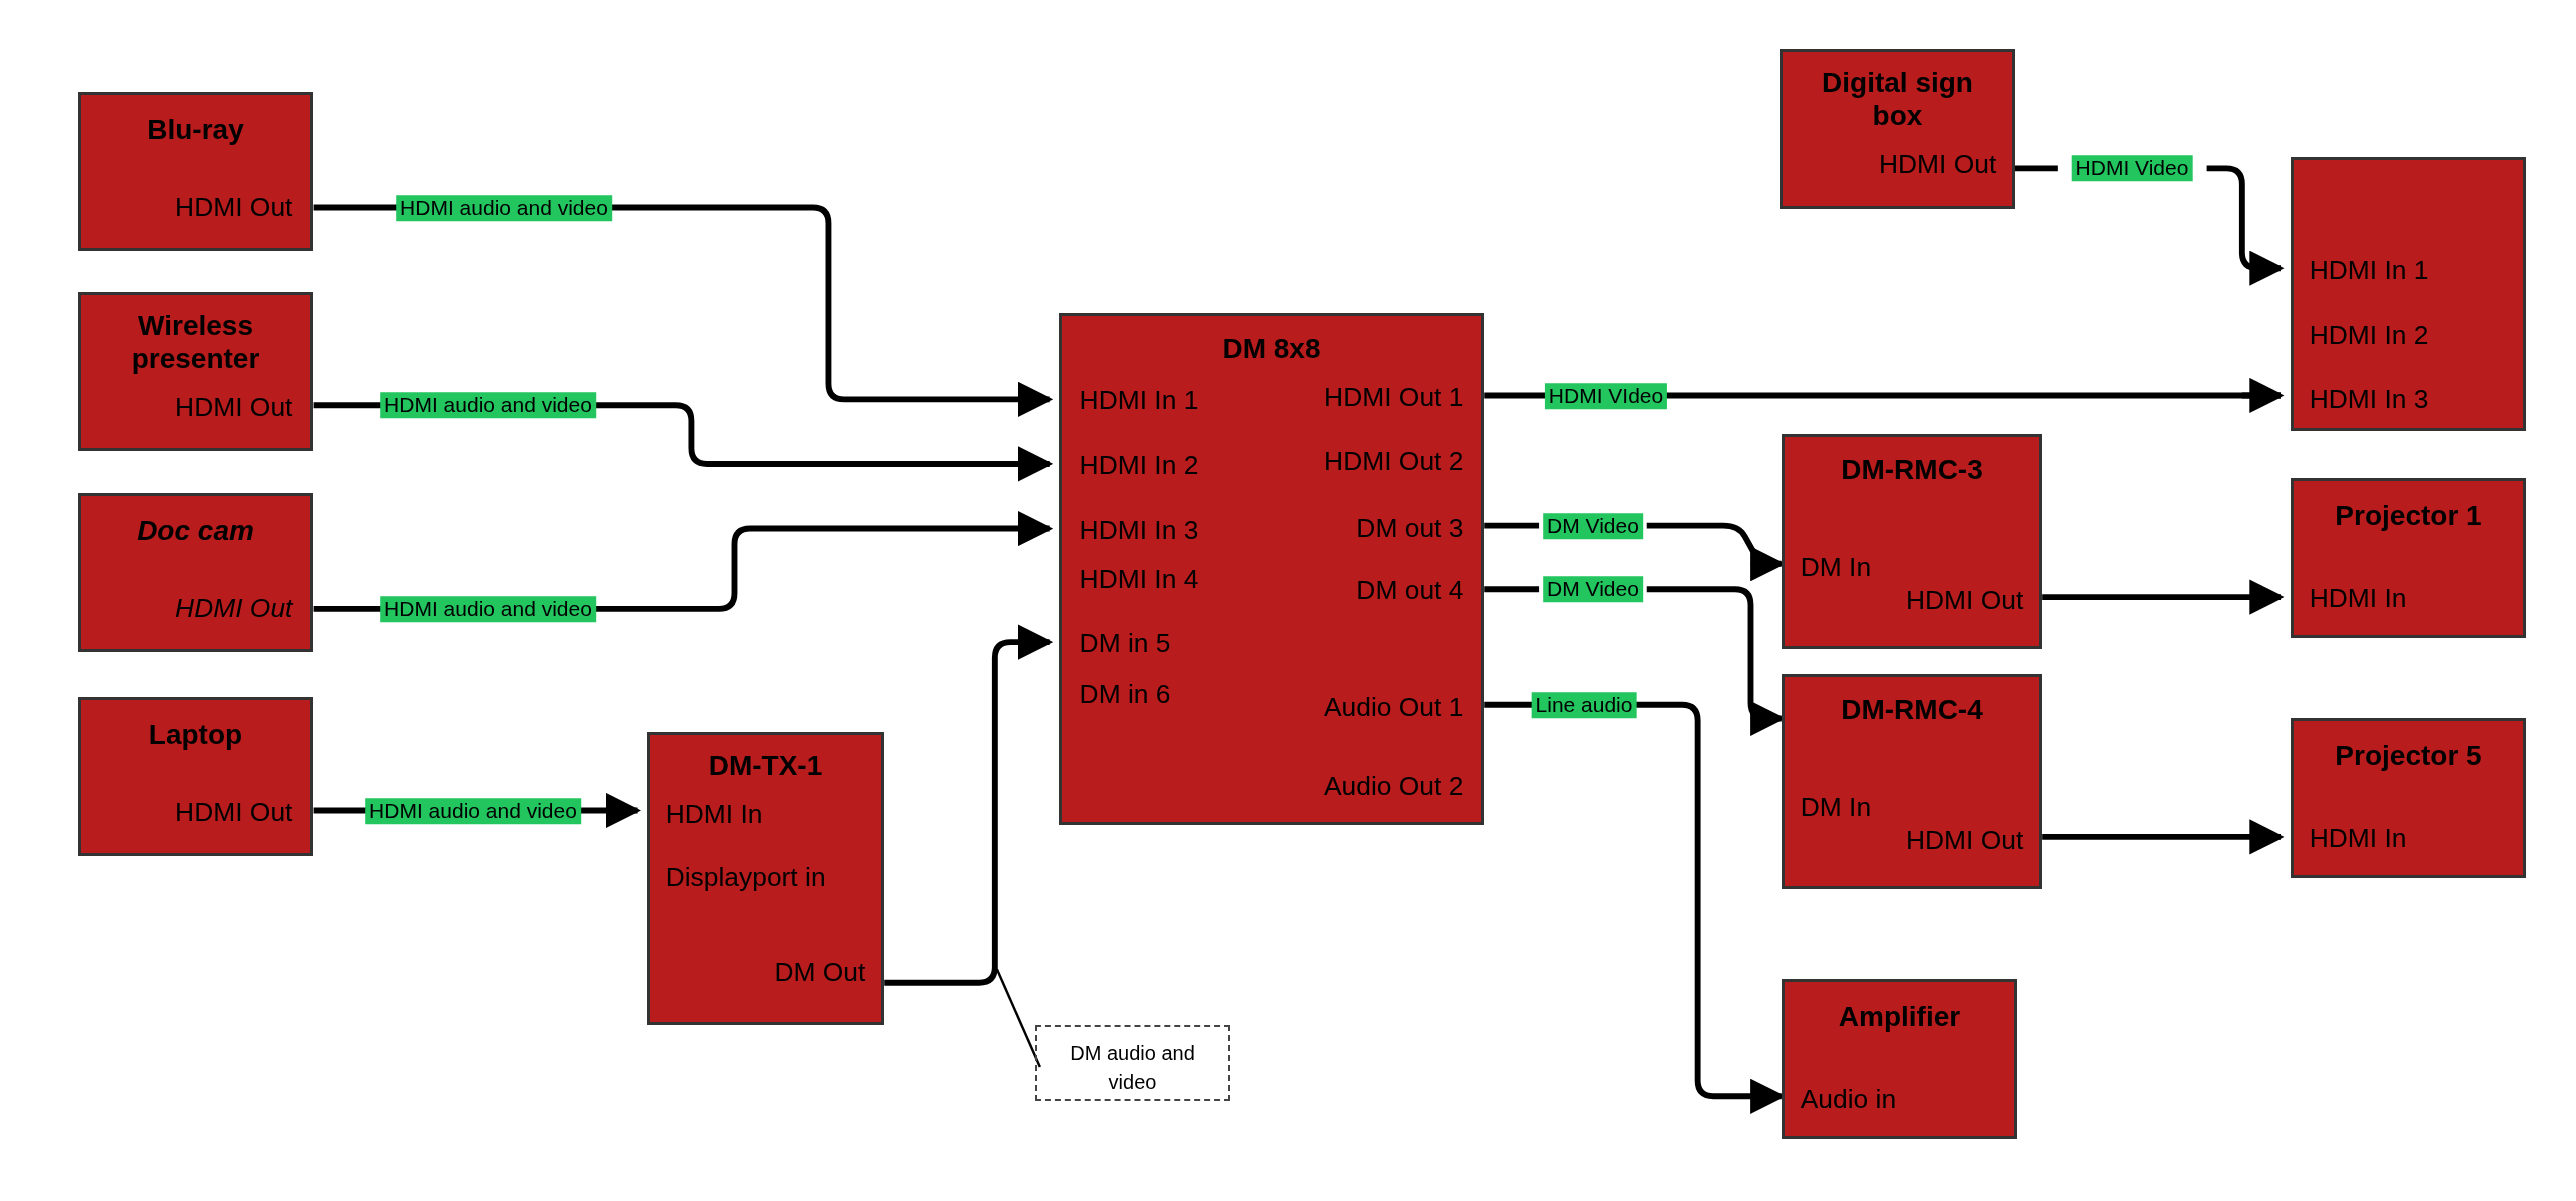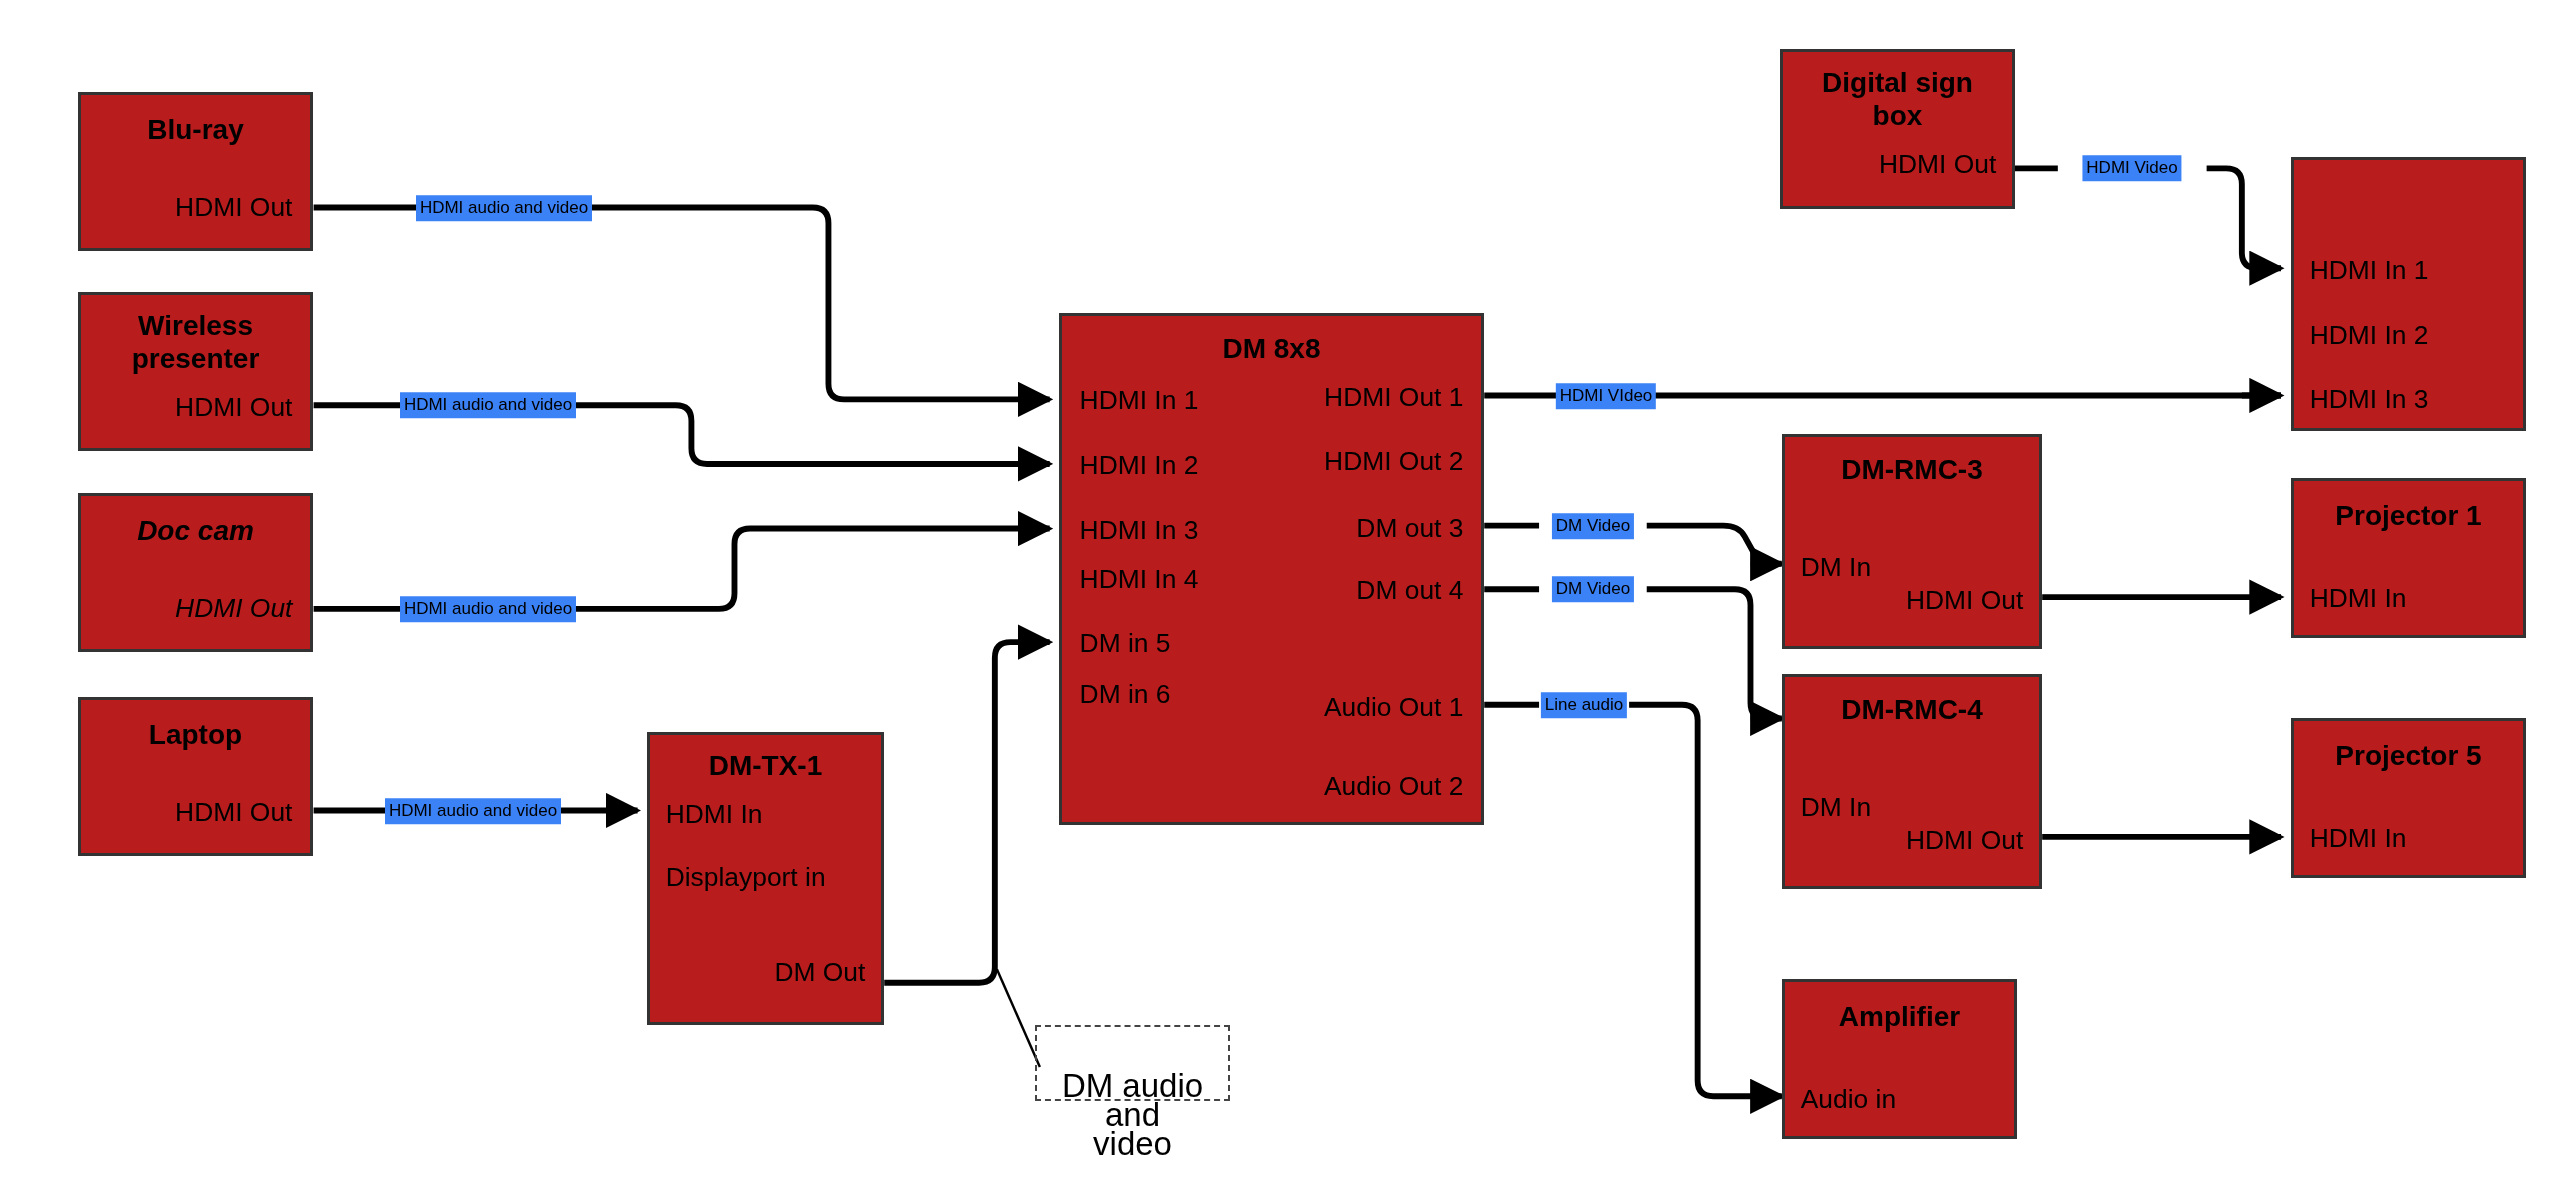--- a/index.html
+++ b/index.html
@@ -53,33 +53,32 @@
     color: #000000;
     white-space: nowrap;
   }
   .port.left  { text-align: left; }
   .port.right { text-align: right; }
   .callout-text {
     position: absolute;
     left: 0;
     right: 0;
     text-align: center;
-    font-size: 33px;
+    font-size: 20px;
     line-height: 29px;
     color: #000000;
     white-space: pre-line;
-    margin-top: 32px;
   }
   .edge-label {
     position: absolute;
-    font-size: 17px;
+    font-size: 21px;
     line-height: 25.5px;
     color: #000000;
     white-space: nowrap;
-    background: #3b82f6;
+    background: #22c55e;
     padding: 0 3.9px;
     transform: translate(-50%, -50%);
   }
 </style>
 </head>
 <body>
 
 <div id="canvas">
 
   <svg class="wires" viewBox="0 0 2631 1227">

